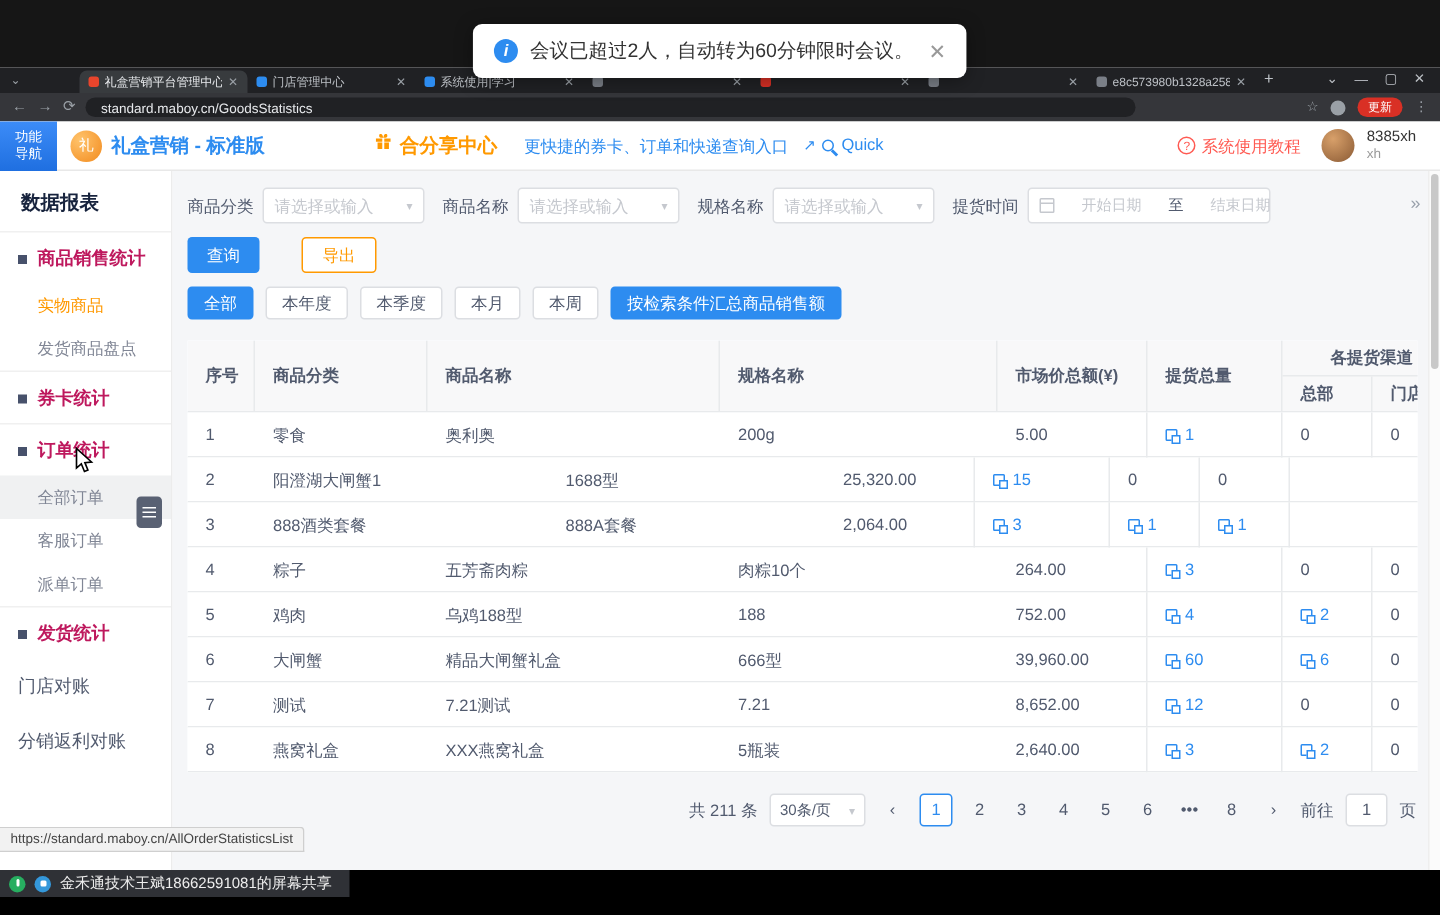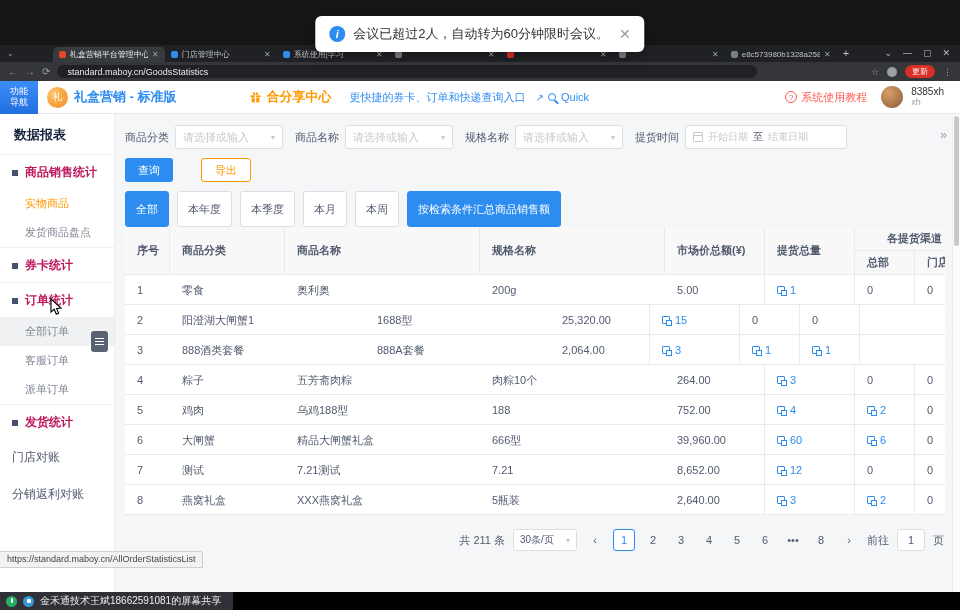--- a/index.html
+++ b/index.html
@@ -38,21 +38,21 @@
   .update-pill { background:#d93025; color:#fff; font-size:8px; border-radius:8px; padding:1px 7px; }
 
   
   .appheader { position:absolute; top:81px; left:0; width:100%; height:33px; background:#fff; border-bottom:1px solid #e8e8e8;
                display:flex; align-items:center; }
   .navbox { width:38px; height:33px; background:linear-gradient(180deg,#3c8cf8,#1f6fe0); color:#fff; font-size:9px; line-height:11px;
             display:flex; flex-direction:column; align-items:center; justify-content:center; flex:0 0 38px; cursor:pointer; }
   .logo { width:21px; height:21px; border-radius:50%; background:radial-gradient(circle at 30% 30%, #ffc36b, #f28b1f); color:#fff;
           font-size:10px; display:flex; align-items:center; justify-content:center; margin:0 6px 0 9px; }
   .brand { font-size:13px; font-weight:bold; color:#2d8cf0; white-space:nowrap; }
-  .sharecenter { display:flex; align-items:center; gap:5px; margin-left:72px; cursor:pointer; }
+  .sharecenter { display:flex; gap:5px; margin-left:72px; cursor:pointer; }
   .sharecenter .txt { color:#ff9900; font-weight:bold; font-size:13px; }
   .quicktip { margin-left:18px; color:#2d8cf0; font-size:11px; white-space:nowrap; }
   .extlink { color:#2d8cf0; font-size:10px; margin-left:10px; }
   .quickbox { display:flex; align-items:center; gap:5px; margin-left:4px; color:#2d8cf0; font-size:11px; cursor:pointer; }
   .mag { width:8px; height:8px; border:1.5px solid #2d8cf0; border-radius:50%; position:relative; display:inline-block; }
   .mag::after { content:''; position:absolute; width:5px; height:1.5px; background:#2d8cf0; transform:rotate(45deg); right:-4px; bottom:-2px; }
   .hdr-right { margin-left:auto; display:flex; align-items:center; }
   .tutorial { display:flex; align-items:center; gap:4px; color:#ff5a52; font-size:11px; cursor:pointer; }
   .qmark { width:12px; height:12px; border:1px solid #ff5a52; border-radius:50%; font-size:8px; display:flex; align-items:center;
            justify-content:center; color:#ff5a52; }
@@ -77,34 +77,34 @@
   
   .content { position:absolute; top:114px; left:115px; right:8px; bottom:18px; background:#f5f6f8; overflow:hidden; }
   .filters { position:absolute; top:11px; left:10px; display:flex; align-items:center; }
   .flabel { font-size:11px; color:#515a6e; margin:0 6px 0 12px; white-space:nowrap; }
   .flabel.first { margin-left:0; }
   .sel { width:108px; height:24px; background:#fff; border:1px solid #dcdee2; border-radius:3px; display:flex; align-items:center;
          justify-content:space-between; padding:0 7px; cursor:pointer; }
   .ph { font-size:11px; color:#c5c8ce; }
   .chev { font-size:8px; color:#c5c8ce; }
   .daterange { width:162px; height:24px; background:#fff; border:1px solid #dcdee2; border-radius:3px; display:flex; align-items:center;
-               padding:0 7px; gap:5px; cursor:pointer; }
+               padding:0 7px; gap:18px; cursor:pointer; }
   .cal { width:10px; height:10px; border:1px solid #c5c8ce; border-radius:1px; position:relative; display:inline-block; flex:0 0 10px; }
   .cal::before { content:''; position:absolute; top:2px; left:0; right:0; height:1px; background:#c5c8ce; }
   .dr-text { font-size:10px; color:#c5c8ce; white-space:nowrap; }
   .dr-to { font-size:10px; color:#515a6e; }
   .collapse { position:absolute; top:14px; right:6px; font-size:12px; color:#98a0ab; letter-spacing:-1px; cursor:pointer; }
 
   .btnrow { position:absolute; top:44px; left:10px; display:flex; gap:28px; }
   .btn { height:24px; padding:0 13px; border:none; border-radius:3px; font-size:11px; cursor:pointer; font-family:inherit; }
   .btn-primary { background:#2d8cf0; color:#fff; }
   .btn-export { background:#fff; border:1px solid #ff9900; color:#ff9900; }
 
   .quicktabs { position:absolute; top:77px; left:10px; display:flex; gap:8px; }
-  .qtab { height:36px; padding:0 10px; background:#fff; border:1px solid #dcdee2; border-radius:3px; font-size:11px; color:#515a6e;
+  .qtab { height:22px; padding:0 10px; background:#fff; border:1px solid #dcdee2; border-radius:3px; font-size:11px; color:#515a6e;
           cursor:pointer; font-family:inherit; }
   .qtab.active { background:#2d8cf0; border-color:#2d8cf0; color:#fff; }
 
   .tablewrap { position:absolute; top:113px; left:10px; width:820px; height:288px; background:#fff; overflow:hidden; }
   .thead { display:flex; width:850px; background:#f8f8f9; border-bottom:1px solid #e8eaec; height:48px; }
   .th { display:flex; align-items:center; padding-left:12px; font-size:11px; color:#515a6e; font-weight:bold;
         border-right:1px solid #e8eaec; }
   .th-group { width:120px; display:flex; flex-direction:column; }
   .th-group-top { height:24px; display:flex; align-items:center; justify-content:center; font-size:11px; color:#515a6e; font-weight:bold;
                   border-bottom:1px solid #e8eaec; border-right:1px solid #e8eaec; }
@@ -126,21 +126,21 @@
   .pbtn.active { color:#2d8cf0; border:1px solid #2d8cf0; border-radius:3px; background:#fff; min-width:22px; }
   .goto-input { width:28px; height:22px; background:#fff; border:1px solid #dcdee2; border-radius:3px; display:flex; align-items:center;
                 justify-content:center; }
 
   .scrollstrip { position:absolute; right:0; top:114px; width:8px; bottom:18px; background:#fbfbfb; border-left:1px solid #eee; }
   .thumb { position:absolute; left:1px; top:2px; width:5px; height:130px; background:#c8c8c8; border-radius:3px; }
 
   .statusbubble { position:absolute; left:0; top:551px; background:#f2f2f2; border:1px solid #cfcfcf; border-left:none;
                   padding:2px 7px 3px; font-size:9px; color:#444; z-index:40; border-radius:0 3px 0 0; }
 
-  .sharebar { position:absolute; bottom:0; left:0; width:100%; height:18px; background:#000; display:flex; }
+  .sharebar { position:absolute; bottom:0; left:0; width:100%; height:30px; background:#000; display:flex; }
   .sharebar-left { background:#2f3136; display:flex; align-items:center; gap:6px; padding:0 12px 0 6px; height:18px; }
   .mic { width:11px; height:11px; border-radius:50%; background:#27ae60; position:relative; }
   .mic::after { content:''; position:absolute; left:4.5px; top:2.5px; width:2px; height:5px; background:#fff; border-radius:1px; }
   .cam { width:11px; height:11px; border-radius:50%; background:#3498db; position:relative; }
   .cam::after { content:''; position:absolute; left:3.5px; top:3.5px; width:4px; height:4px; background:#fff; border-radius:1px; }
   .share-text { color:#eee; font-size:10px; white-space:nowrap; }
 
   .cursor { position:absolute; left:50px; top:298px; z-index:70; }
 </style>
 </head>

